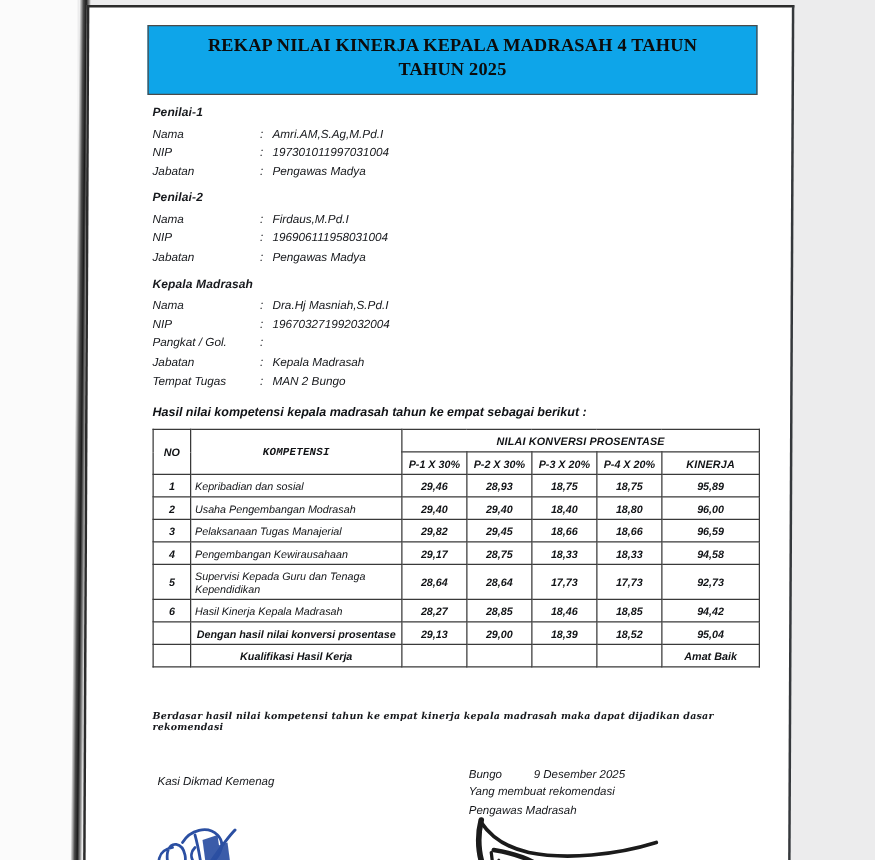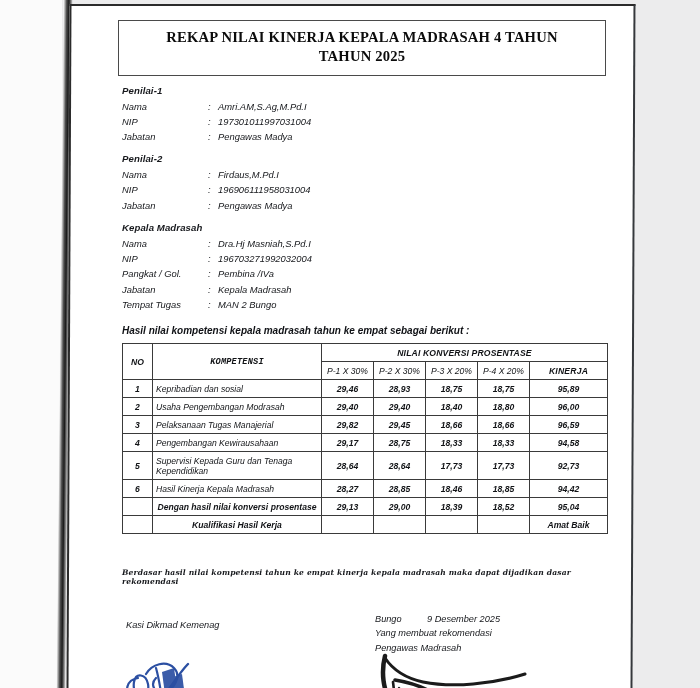--- a/index.html
+++ b/index.html
@@ -27,21 +27,21 @@
     border-top:2.5px solid #2b2b2b;
     box-sizing:border-box;
     transform:skewX(-0.25deg);
   }
   #sheet{
     position:absolute;left:68px;top:4px;width:566px;height:684px;
     box-sizing:border-box;padding:10px 22px 0 40px;
   }
   .title-box{
     border:1.5px solid #4a4a4a;
-    background:#ffffff;
+    background:#0ea5e9;
     padding:7px 6px 8px 6px;
     text-align:center;
     margin:6px 6px 0 10px;
   }
   .title-line{
     font-weight:bold;font-size:14.6px;letter-spacing:.2px;color:#0c0c0c;
     line-height:1.32;font-family:"Liberation Serif", serif;
   }
   .body-wrap{padding:0 4px 0 14px;}
   .section-head{
@@ -61,21 +61,21 @@
     font-style:italic;color:#111316;
   }
   table.main th,table.main td{
     border:1px solid #3a3a3a;padding:3.5px 3px;font-size:8.6px;
   }
   th.grouphead{
     text-align:center;font-weight:bold;font-size:9px;letter-spacing:.15px;
   }
   th.no{width:30px;text-align:center;font-weight:bold;font-size:9.2px;}
   th.komp{text-align:center;font-weight:bold;font-size:9.4px;letter-spacing:.2px;font-family:Liberation Mono, monospace;}
-  th.sub{text-align:center;font-weight:normal;font-size:7.2px;}
+  th.sub{text-align:center;font-weight:bold;font-size:7.2px;}
   th.kin{text-align:center;font-weight:bold;font-size:8.4px;letter-spacing:.2px;}
   td.no{text-align:center;font-weight:bold;font-size:9px;}
   td.komp{text-align:left;padding-left:5px;font-size:8.7px;}
   td.num{text-align:center;font-weight:bold;font-size:8.8px;}
   td.sumlabel{text-align:center;font-weight:bold;font-size:8.7px;margin-left:35px;}
   .note{
     font-family:"DejaVu Serif", serif;
     font-style:italic;font-weight:bold;font-size:7.6px;color:#16181c;
     margin:34px 0 0 0;letter-spacing:.15px;
   }
@@ -149,21 +149,20 @@
       <span class="v">Dra.Hj Masniah,S.Pd.I</span>
     </div>
     <div class="kv">
       <span class="k">NIP</span>
       <span class="c">:</span>
       <span class="v">196703271992032004</span>
     </div>
     <div class="kv">
       <span class="k">Pangkat / Gol.</span>
       <span class="c">:</span>
-      <span class="v">Pembina /IVa</span>
     </div>
     <div class="kv">
       <span class="k">Jabatan</span>
       <span class="c">:</span>
       <span class="v">Kepala Madrasah</span>
     </div>
     <div class="kv">
       <span class="k">Tempat Tugas</span>
       <span class="c">:</span>
       <span class="v">MAN 2 Bungo</span>

